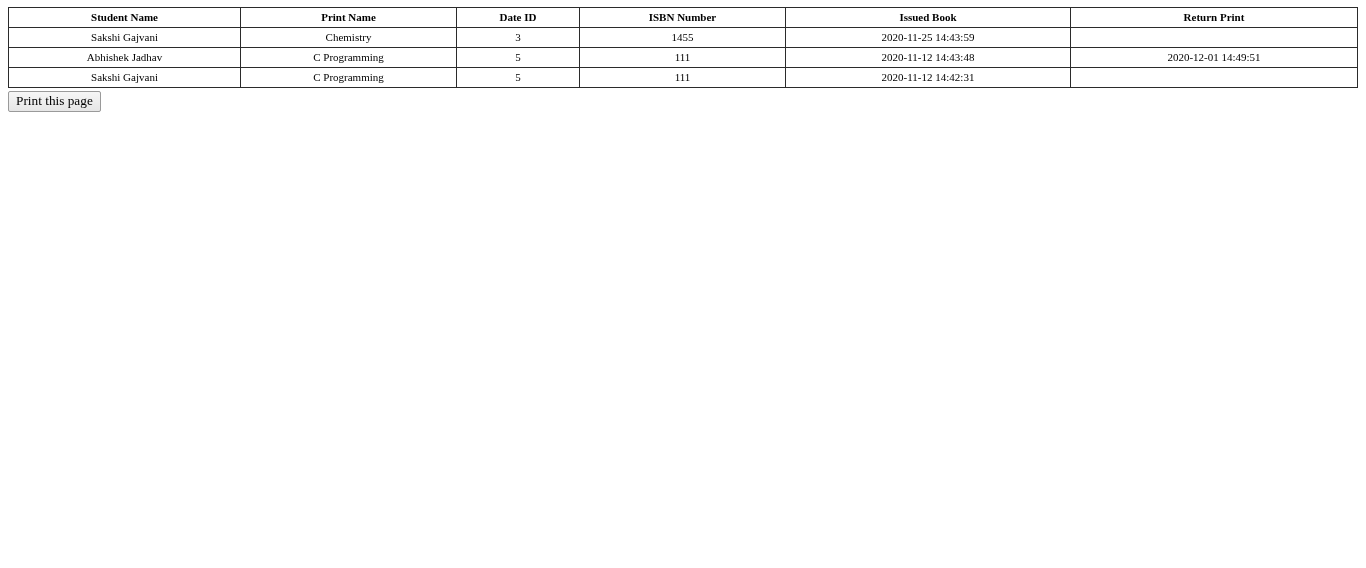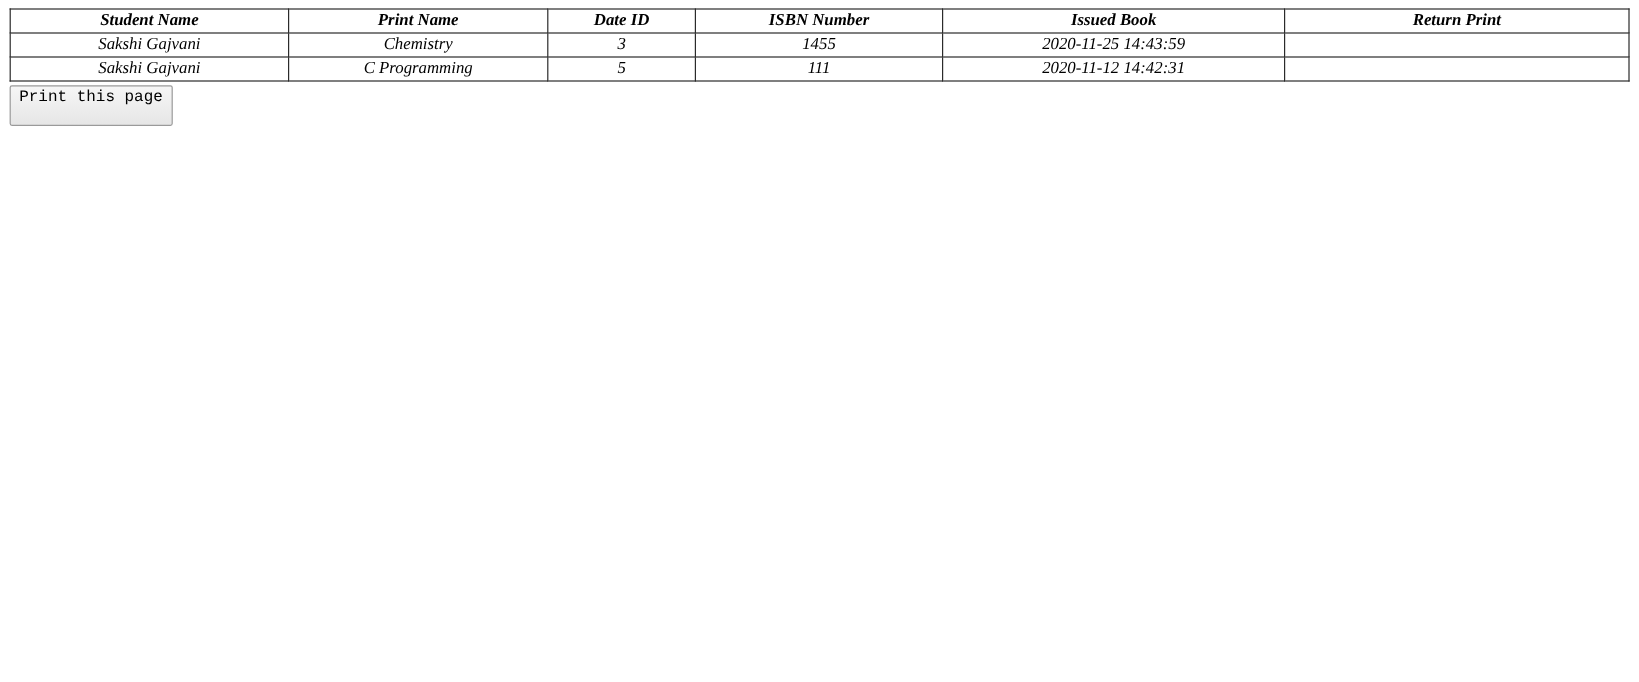--- a/index.html
+++ b/index.html
@@ -30,24 +30,23 @@
   }
 
   table.records th,
   table.records td {
     border: 1px solid #2b2b2b;
     text-align: center;
     vertical-align: middle;
     height: 19px;
     line-height: 19px;
     padding: 0 2px;
-    font-size: 14px;
+    font-size: 11px;
     white-space: nowrap;
     overflow: hidden;
-    font-style: italic;
   }
 
   table.records th {
     font-weight: bold;
   }
 
   table.records td {
     font-weight: normal;
     margin-left: 32px;
   }
@@ -58,24 +57,24 @@
   col.c-bookid  { width: 123px; }
   col.c-isbn    { width: 206px; }
   col.c-issued  { width: 285px; }
   col.c-return  { width: 287px; }
 
   .print-row {
     margin-top: 3px;
   }
 
   button.print-btn {
-    font-family: Liberation Mono, monospace;
+    font-family: Liberation Serif, serif;
     font-size: 13.3px;
     line-height: normal;
-    padding: 1px 7px 16px 7px;
+    padding: 1px 7px 2px 7px;
     margin: 0;
     color: #000000;
     background: #efefef;
     background-image: linear-gradient(#f6f6f6, #e6e6e6);
     border: 1px solid #9a9a9a;
     border-radius: 2px;
     cursor: default;
   }
 </style>
 </head>
@@ -105,20 +104,28 @@
     <tbody>
       <tr>
         <td>Sakshi Gajvani</td>
         <td>Chemistry</td>
         <td>3</td>
         <td>1455</td>
         <td>2020-11-25 14:43:59</td>
         <td></td>
       </tr>
       <tr>
+        <td>Abhishek Jadhav</td>
+        <td>C Programming</td>
+        <td>5</td>
+        <td>111</td>
+        <td>2020-11-12 14:43:48</td>
+        <td>2020-12-01 14:49:51</td>
+      </tr>
+      <tr>
         <td>Sakshi Gajvani</td>
         <td>C Programming</td>
         <td>5</td>
         <td>111</td>
         <td>2020-11-12 14:42:31</td>
         <td></td>
       </tr>
     </tbody>
   </table>
 

